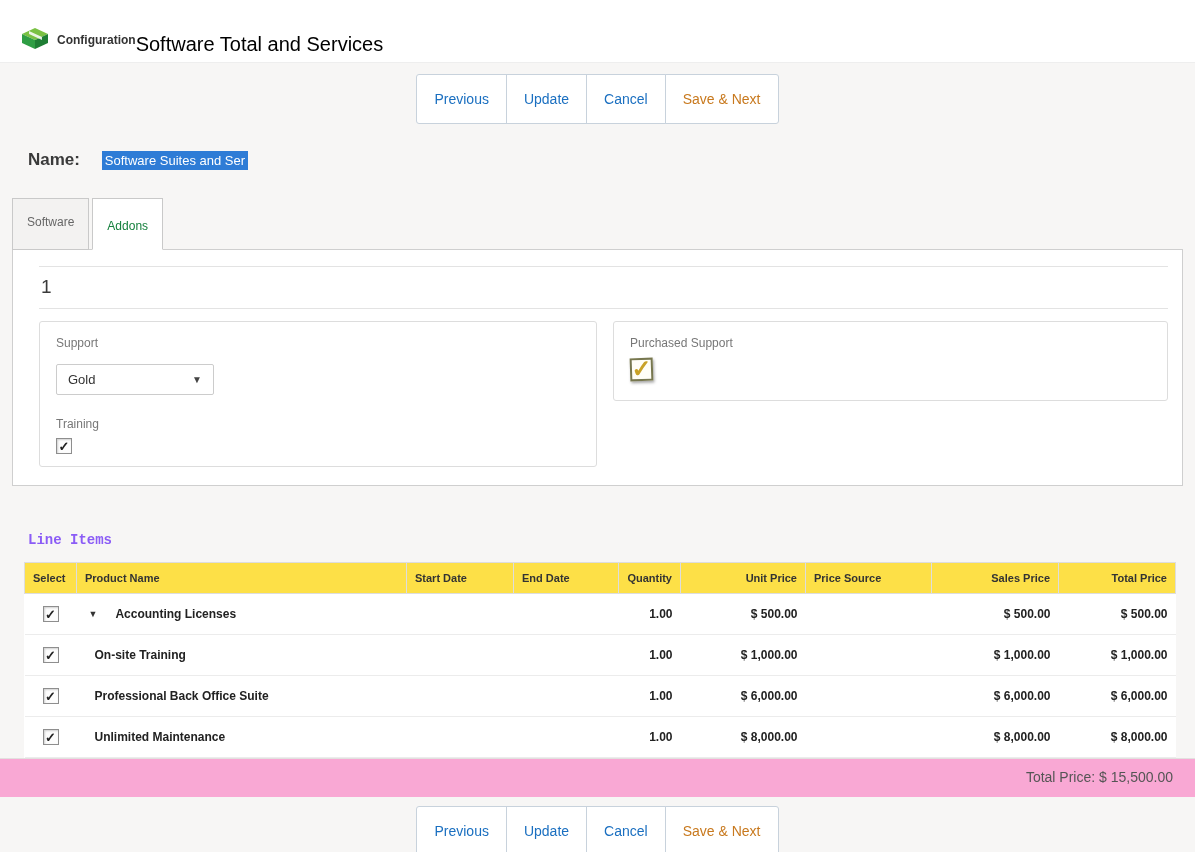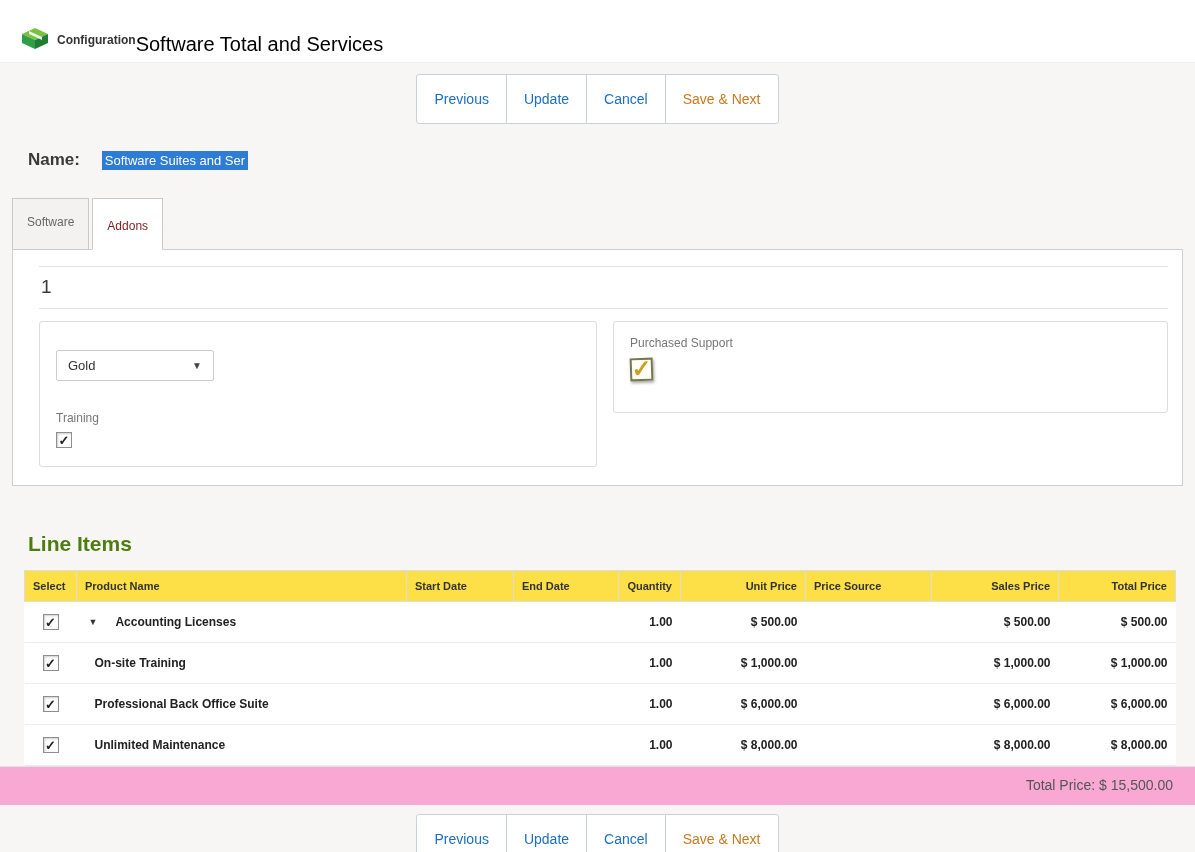--- a/index.html
+++ b/index.html
@@ -26,44 +26,44 @@
 
   
   .name-row { display:flex; align-items:center; margin:26px 0 0 28px; }
   .name-label { font-size:17px; font-weight:bold; color:#3a3a3a; margin-right:20px; }
   .name-input { min-width:150px; height:20px; display:flex; align-items:center; cursor:text;justify-content:center; }
   .name-input .sel { background:#2e7cd6; color:#fff; font-size:13px; padding:2px 3px; }
 
   
   .tabs { display:flex; padding-left:12px; margin-top:28px; position:relative; z-index:2; margin-bottom:-1px; }
   .tab { border:1px solid #c9c9c9; background:#f3f2f1; color:#666; font-size:12px; padding:16px 14px; margin-right:3px; cursor:pointer; }
-  .tab.active { background:#fff; color:#7f1d1d; border-bottom:1px solid #fff; padding-top:20px; }
+  .tab.active { background:#fff; color:#15803d; border-bottom:1px solid #fff; padding-top:20px; }
 
   
   .panel { border:1px solid #cfcfcf; background:#fff; margin:0 12px; padding:16px 14px 18px 26px; position:relative; z-index:1; }
   .rule { border-top:1px solid #e3e3e3; }
   .section-num { font-size:19px; color:#3a3a3a; margin:9px 6px 10px 2px; }
   .boxes { display:flex; gap:16px; margin-top:12px; align-items:flex-start; }
   .fieldbox { border:1px solid #ddd; border-radius:3px; background:#fff; padding:14px 16px; }
   .box-left { width:558px; height:146px; }
-  .box-right { flex:1; height:92px; }
+  .box-right { flex:1; height:80px; }
   .field-label { font-size:12px; color:#777; }
   .select { width:158px; height:31px; border:1px solid #ccc; border-radius:2px; background:#fff; display:flex; align-items:center; justify-content:space-between; padding:0 11px; margin-top:14px; cursor:pointer; }
   .select .sel-value { font-size:13px; color:#333; }
   .select .arrow { font-size:10px; color:#444; }
-  .training-label { margin-top:30px; }
+  .training-label { margin-top:22px; }
   .checkbox { width:16px; height:16px; border:1px solid #8e8e8e; background:#fdfdfd; box-shadow:inset 1px 1px 2px rgba(0,0,0,.18); display:inline-flex; align-items:center; justify-content:center; margin-top:7px; cursor:pointer; }
   .checkbox .check { font-size:13px; font-weight:bold; color:#222; line-height:1; }
   .ps-check { width:23px; height:23px; border:2px solid #77774f; background:#fffef6; display:inline-flex; align-items:flex-end; justify-content:center; margin-top:8px; box-shadow:1px 2px 3px rgba(0,0,0,.35); transform:rotate(-2deg); cursor:pointer; }
   .ps-check .ps-glyph { font-size:24px; font-weight:bold; color:#c9a227; line-height:.8; margin-bottom:1px; }
 
   .spacer { height:46px; }
 
   
-  .li-title { font-size:21px; font-weight:bold; color:#4d7c0f; margin:0 0 14px 28px; }
+  .li-title { font-size:14px; font-weight:bold; color:#8b5cf6; margin:0 0 14px 28px;font-family:Liberation Mono, monospace; }
   table.li-table { border-collapse:collapse; margin:0 20px 0 24px; width:1151px; background:#fff; table-layout:fixed; }
   .li-table th { border:1px solid #ddd; background:#fde047; font-size:11px; color:#333; font-weight:bold; padding:9px 8px; text-align:left; }
   .li-table th.num, .li-table td.num { text-align:right; }
   .li-table td { border-bottom:1px solid #ececec; padding:12px 8px; font-size:12px; color:#222; font-weight:bold; background:#fff; }
   .li-table td.c-select { text-align:center; }
   .li-table td .checkbox { margin-top:0; }
   .expand { font-size:9px; color:#333; margin:0 8px 0 4px; cursor:pointer; display:inline-block; vertical-align:1px; }
   tr.child td { font-weight:normal; color:#444; }
   tr.child .pname { padding-left:40px; }
   .pname { padding-left:10px; }
@@ -114,20 +114,21 @@
       <div class="tab active">Addons</div>
     </div>
 
     <div class="panel">
       <div class="rule"></div>
       <div class="section-num">1</div>
       <div class="rule"></div>
 
       <div class="boxes">
         <div class="fieldbox box-left">
+          <div class="field-label">Support</div>
           <div class="select">
             <span class="sel-value">Gold</span>
             <span class="arrow">▼</span>
           </div>
           <div class="field-label training-label">Training</div>
           <span class="checkbox">
             <span class="check">✓</span>
           </span>
         </div>
         <div class="fieldbox box-right">

